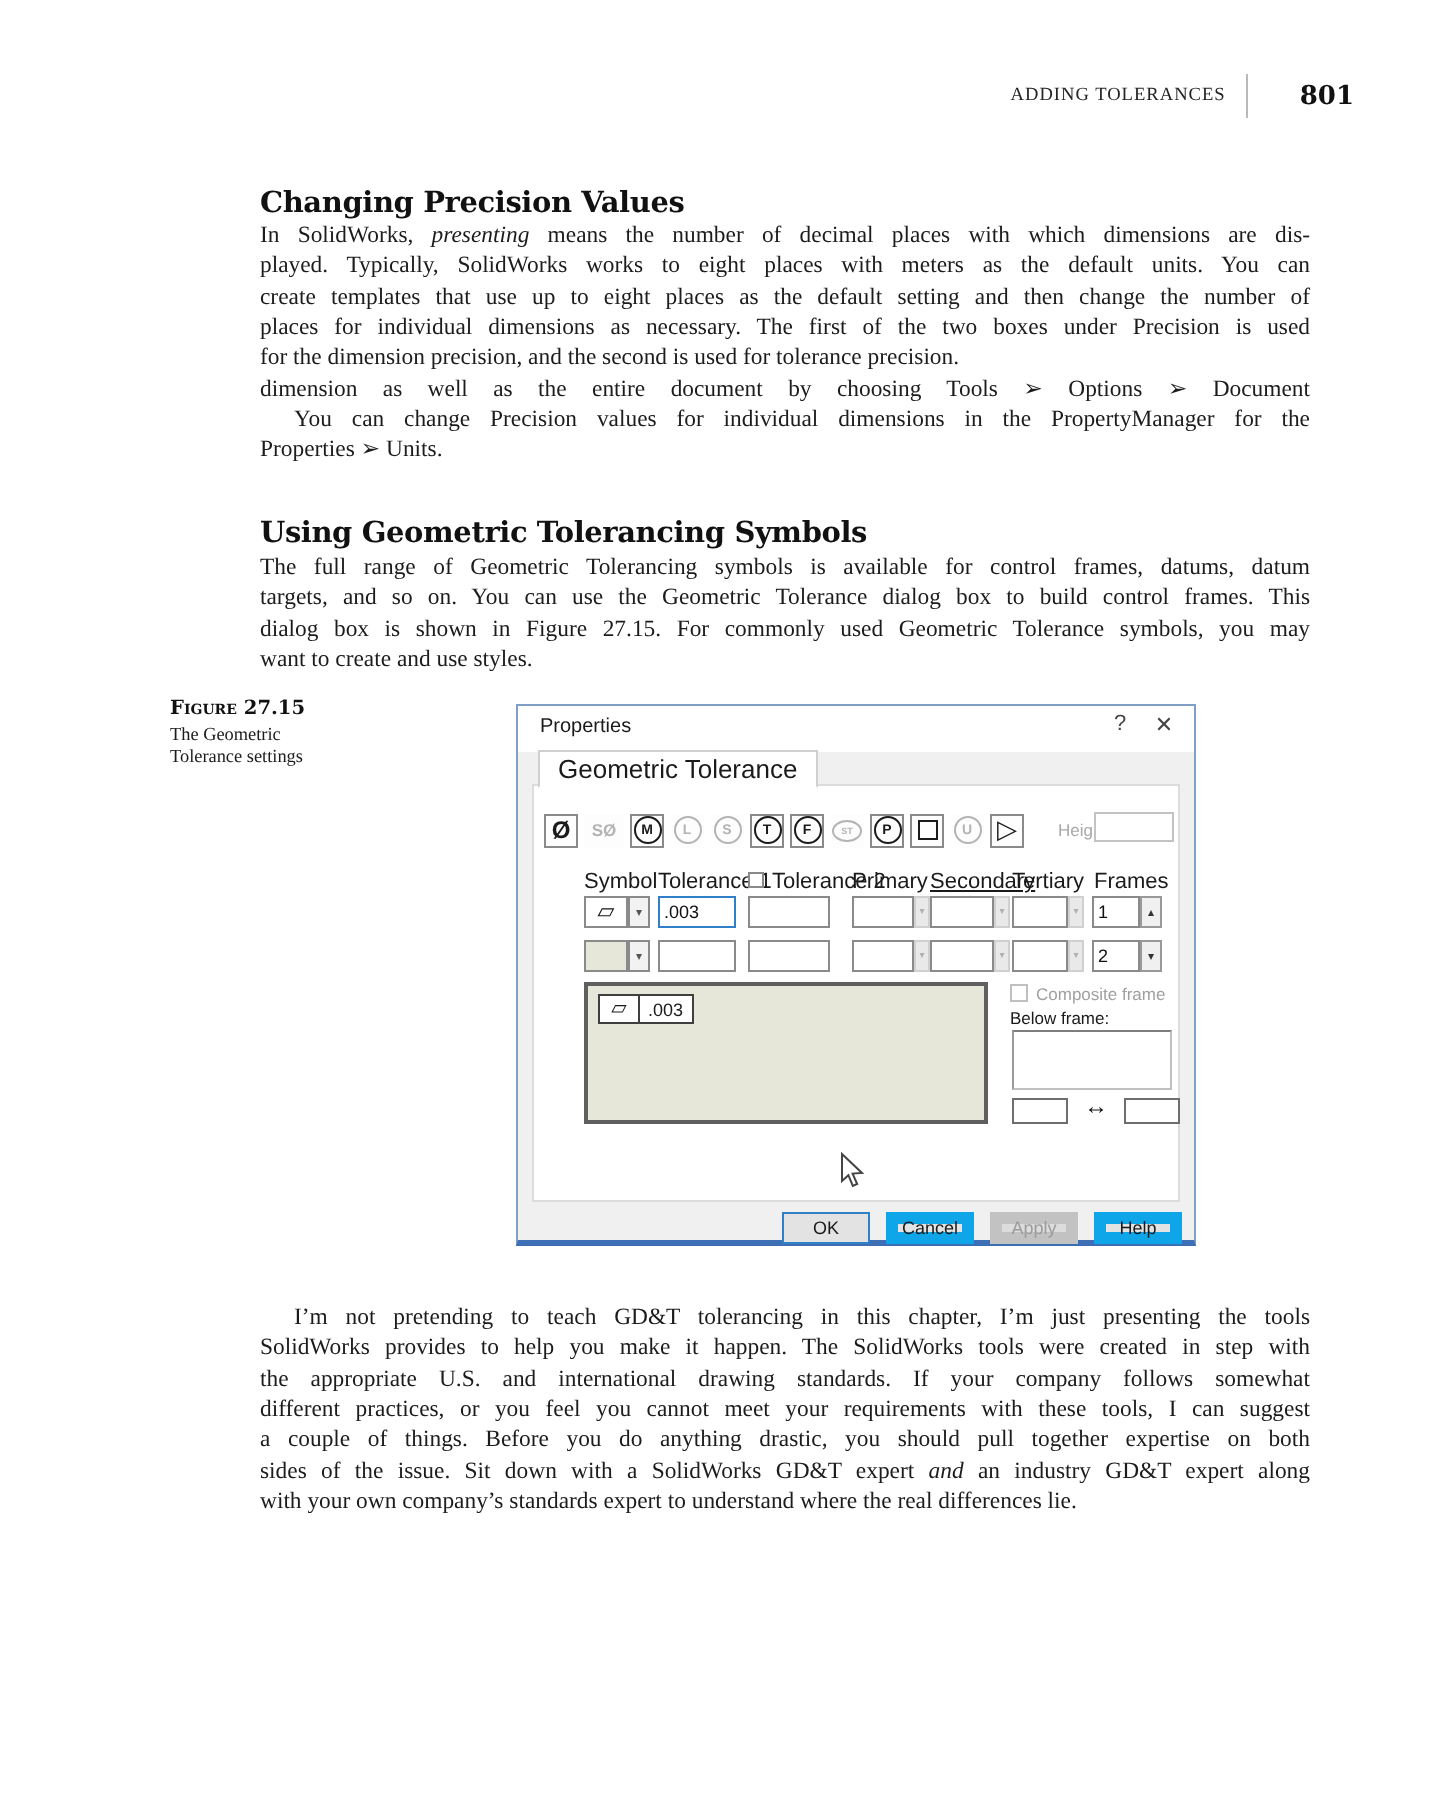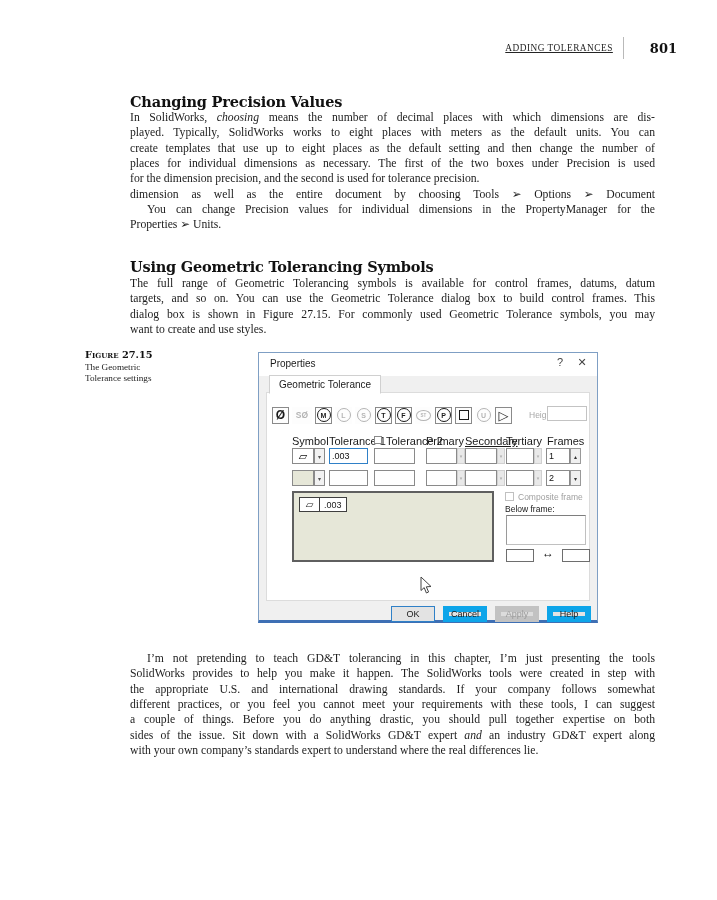--- a/index.html
+++ b/index.html
@@ -1,21 +1,21 @@
 <!DOCTYPE html>
 <html style="--accent-blue: #3e6fb4; --focus-blue: #2f80c7; --preview-beige: #e6e7d8; --disabled-gray: #b4b4b4;"><head>
 <meta charset="utf-8">
 <style>
   html,body{margin:0;padding:0;background:#fff;}
   .page{position:relative;width:717px;height:900px;background:#fff;overflow:hidden;
         font-family:"Liberation Serif","DejaVu Sans",serif;color:#1c1c1c;}
 
   
   .running-head{position:absolute;top:37px;right:40px;display:flex;align-items:center;height:22px;}
-  .rh-title{font-size:9.3px;letter-spacing:.5px;color:#242424;text-decoration:underline;}
+  .rh-title{font-size:9.3px;letter-spacing:.5px;color:#242424;}
   .rh-div{width:1px;height:22px;background:#b9b9b9;margin:0 9px 0 10px;}
   .rh-num{font-family:"DejaVu Serif",serif;font-weight:bold;font-size:13px;color:#111;padding-left:17px;}
 
   
   .h1{position:absolute;left:130px;margin:0;font-family:"DejaVu Serif",serif;font-weight:bold;
       font-size:14.5px;letter-spacing:-.2px;color:#111;}
   .h1-a{top:93px;} .h1-b{top:258px;}
   .textblock{position:absolute;left:130px;width:525px;}
   .tb-a{top:110px;} .tb-b{top:276px;} .tb-c{top:651px;}
   .tline{font-size:11.7px;line-height:15.35px;height:15.35px;white-space:nowrap;
@@ -33,21 +33,21 @@
   .dialog{position:absolute;left:258px;top:352px;width:340px;height:271px;box-sizing:border-box;
           background:#f0f0f0;border:1px solid #7f9fc4;
           border-bottom:3px solid var(--accent-blue,#3e6fb4);
           font-family:"Liberation Sans","DejaVu Sans",sans-serif;color:#1a1a1a;}
   .titlebar{position:absolute;left:0;top:0;right:0;height:23px;background:#fff;}
   .dlg-title{position:absolute;left:11px;top:5px;font-size:10px;}
   .cap-btn{position:absolute;top:3px;font-size:11px;color:#444;width:14px;text-align:center;cursor:default;}
   .cap-help{right:30px;} .cap-close{right:8px;}
   .tab{position:absolute;left:10px;top:22px;height:17px;line-height:17px;padding:0 9px;
        background:#fff;border:1px solid #d0d0d0;border-bottom:1px solid #fff;z-index:2;
-       font-size:10px;color:#1a1a1a;}
+       font-size:13px;color:#1a1a1a;}
   .panel{position:absolute;left:7px;top:39px;width:324px;height:209px;background:#fff;
          border:1px solid #dcdcdc;box-sizing:border-box;z-index:1;}
 
   
   .toolbar{position:absolute;left:5px;top:13px;display:flex;gap:3px;align-items:center;height:18px;}
   .tb-icon{width:17px;height:17px;box-sizing:border-box;display:flex;align-items:center;
            justify-content:center;background:#fdfdfd;}
   .tb-icon.active{border:1px solid #8a8a8a;color:#1a1a1a;}
   .tb-icon.disabled{border:none;color:var(--disabled-gray,#b4b4b4);}
   .tb-icon.s-plain{font-size:12px;font-weight:600;}
@@ -133,21 +133,21 @@
 <div class="page">
 
   <div class="running-head">
     <span class="rh-title">ADDING TOLERANCES</span>
     <span class="rh-div"></span>
     <span class="rh-num">801</span>
   </div>
 
   <h1 class="h1 h1-a">Changing Precision Values</h1>
   <div class="textblock tb-a">
-      <div class="tline">In SolidWorks, <i>choosing</i> means the number of decimal places with which dimensions are dis-</div>
+      <div class="tline">In SolidWorks, <i>presenting</i> means the number of decimal places with which dimensions are dis-</div>
       <div class="tline">played. Typically, SolidWorks works to eight places with meters as the default units. You can</div>
       <div class="tline">create templates that use up to eight places as the default setting and then change the number of</div>
       <div class="tline">places for individual dimensions as necessary. The first of the two boxes under Precision is used</div>
       <div class="tline last">for the dimension precision, and the second is used for tolerance precision.</div>
       <div class="tline">dimension as well as the entire document by choosing Tools ➢ Options ➢ Document</div>
       <div class="tline indent">You can change Precision values for individual dimensions in the PropertyManager for the</div>
       <div class="tline last">Properties ➢ Units.</div>
     </div>
 
   <h1 class="h1 h1-b">Using Geometric Tolerancing Symbols</h1>

